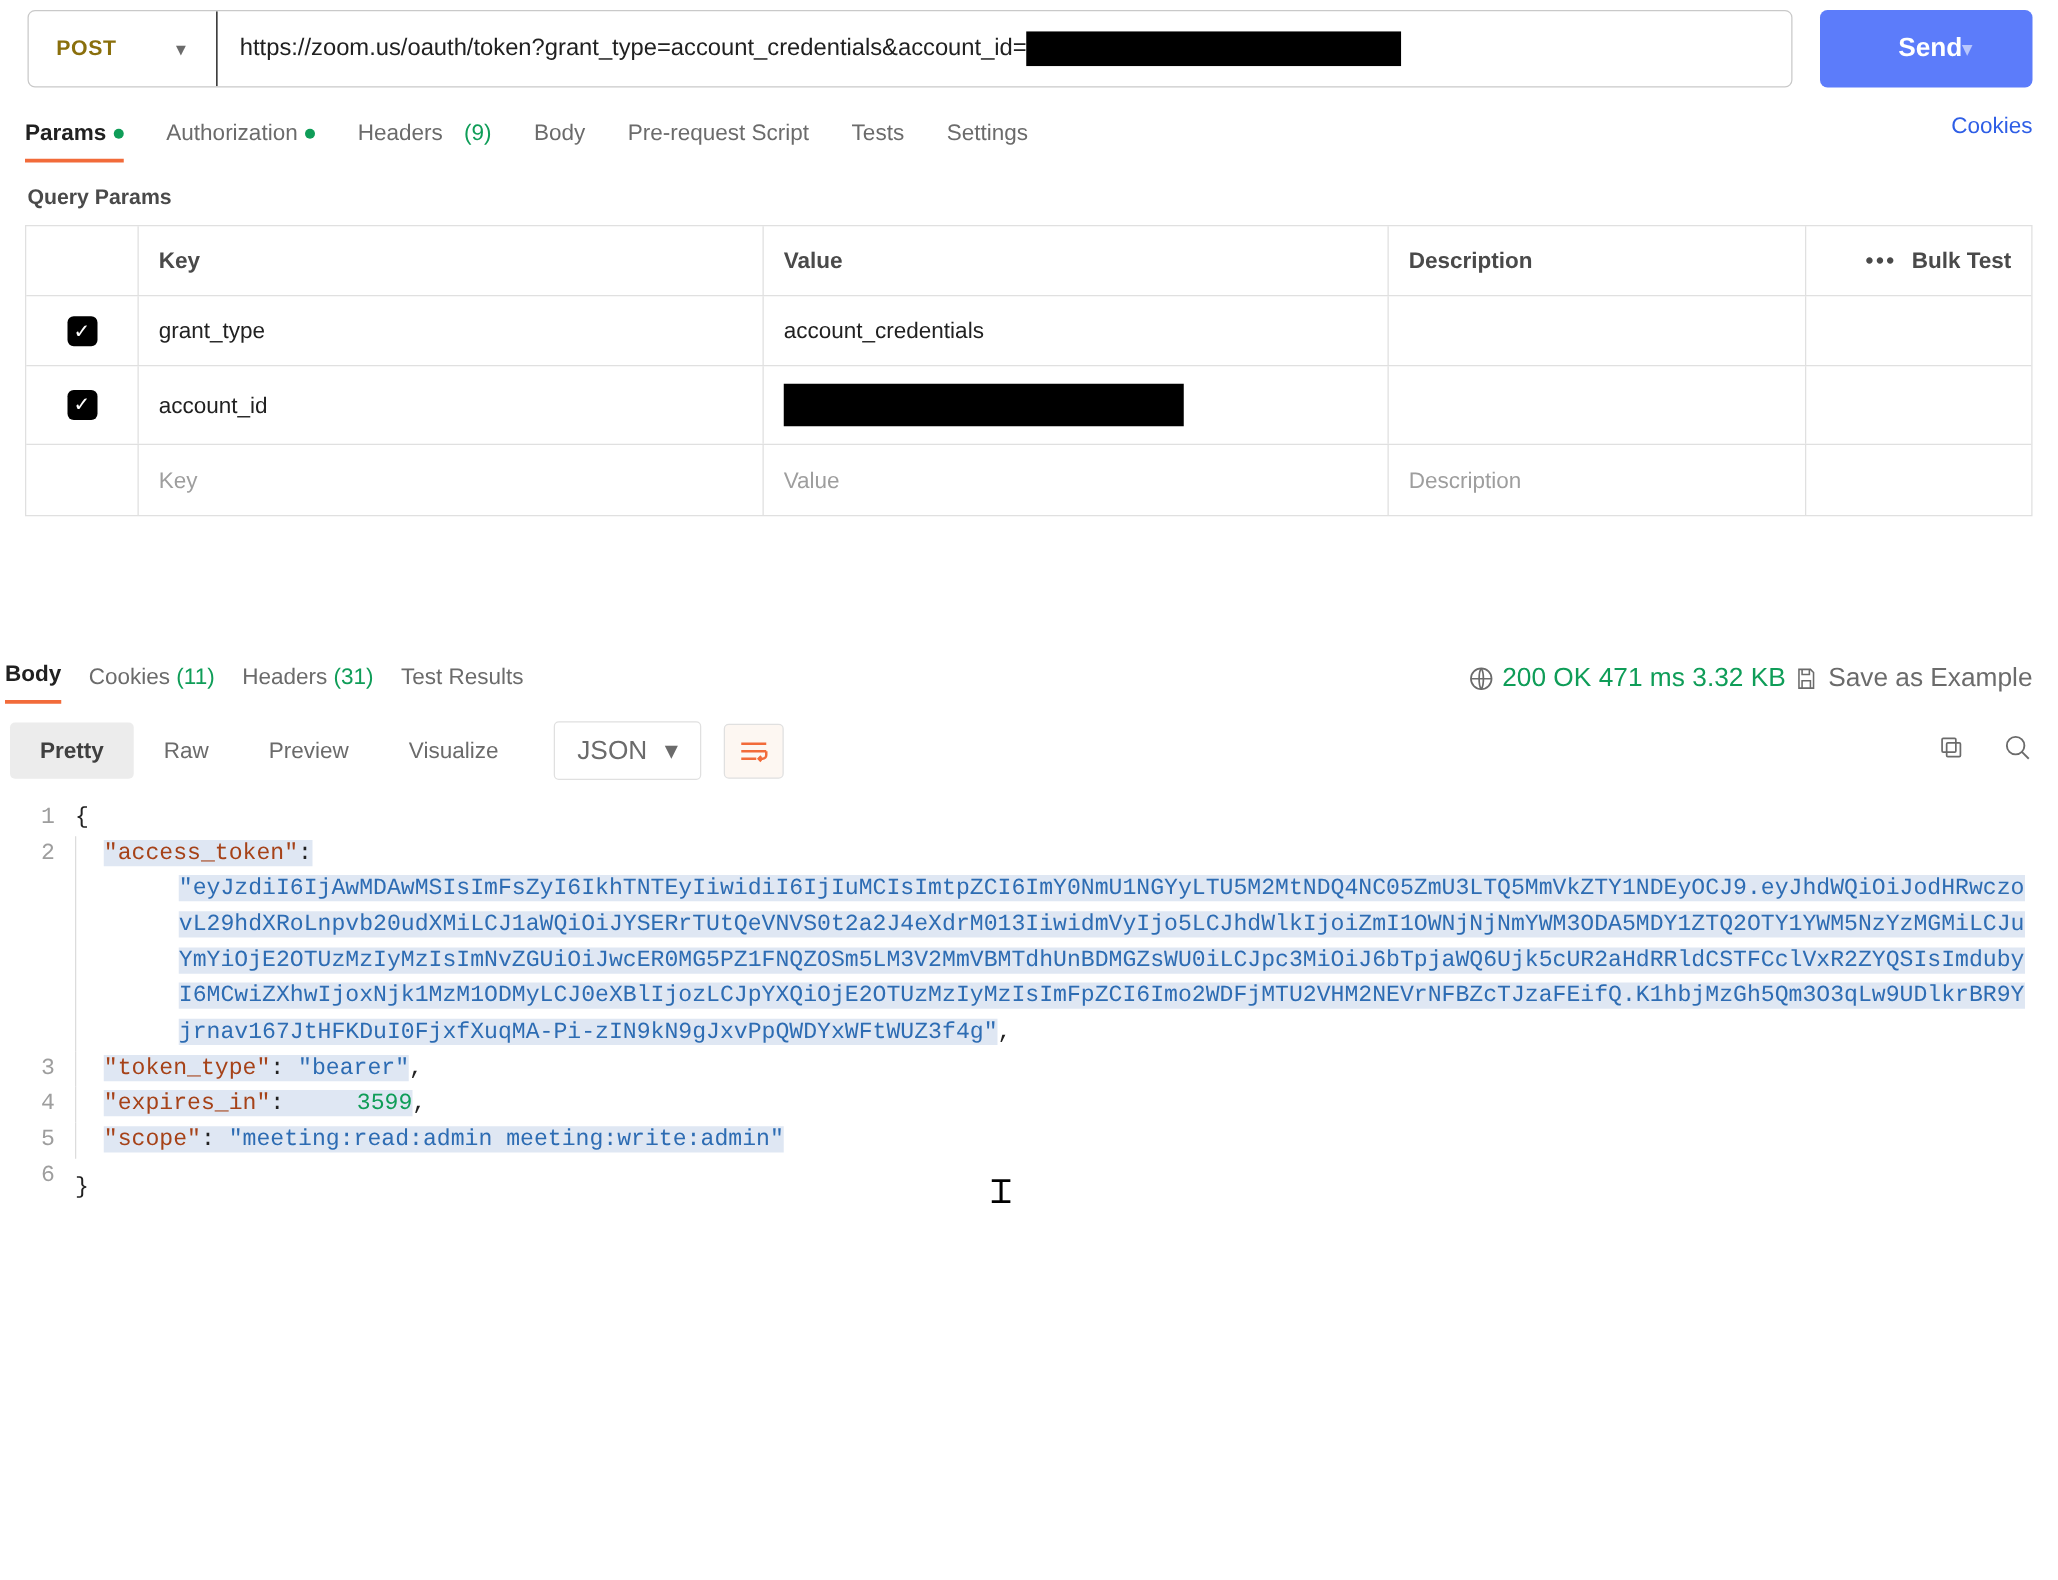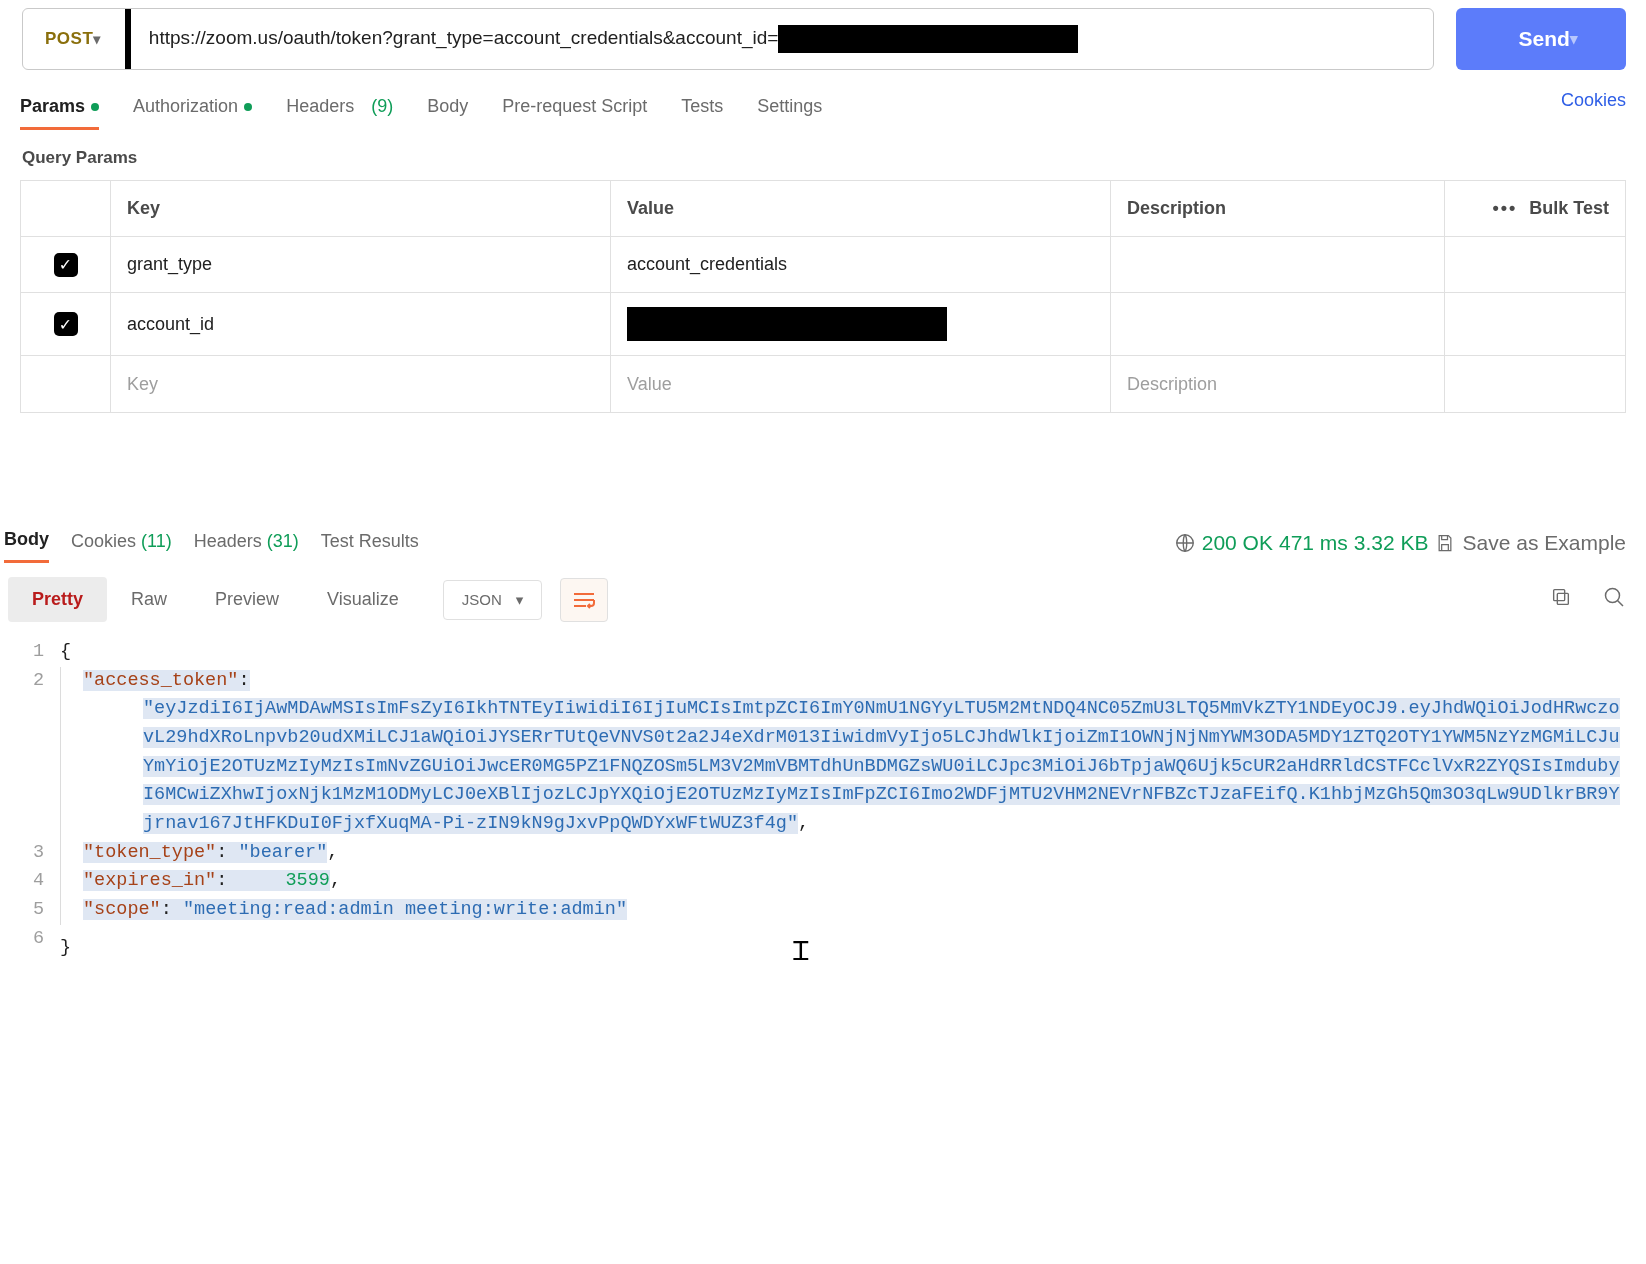--- a/index.html
+++ b/index.html
@@ -24,22 +24,23 @@
     flex: 1;
     border: 1px solid #c9c9c9;
     border-radius: 6px;
     height: 62px;
     overflow: hidden;
     background: #ffffff;
   }
   .method-select {
     display: flex;
     align-items: center;
+    gap: 48px;
     padding: 0 24px 0 22px;
-    border-right: 6px solid #000000;
+    border-right: 1px solid #000000;
     color: #8a6f0c;
     font-weight: 700;
     letter-spacing: 0.5px;
     cursor: pointer;
   }
   .method-select .chevron {
     color: #6b6b6b;
     font-size: 14px;
   }
   .url-input {
@@ -212,35 +213,35 @@
     padding: 14px 20px 0 8px;
   }
   .view-toolbar .vtab {
     padding: 12px 24px;
     color: #6b6b6b;
     cursor: pointer;
     font-size: 18px;
   }
   .view-toolbar .vtab.active {
     background: #ececec;
-    color: #b91c1c;
+    color: #404040;
     font-weight: 600;
     border-radius: 4px;
   }
   .format-select {
     margin-left: 20px;
     display: flex;
     align-items: center;
     gap: 14px;
     border: 1px solid #e0e0e0;
     padding: 10px 18px;
     border-radius: 4px;
     color: #6b6b6b;
     cursor: pointer;
-    font-size: 15px;
+    font-size: 21px;
   }
   .wrap-btn {
     margin-left: 18px;
     display: flex;
     align-items: center;
     justify-content: center;
     width: 48px;
     height: 44px;
     border: 1px solid #e0e0e0;
     border-radius: 4px;

